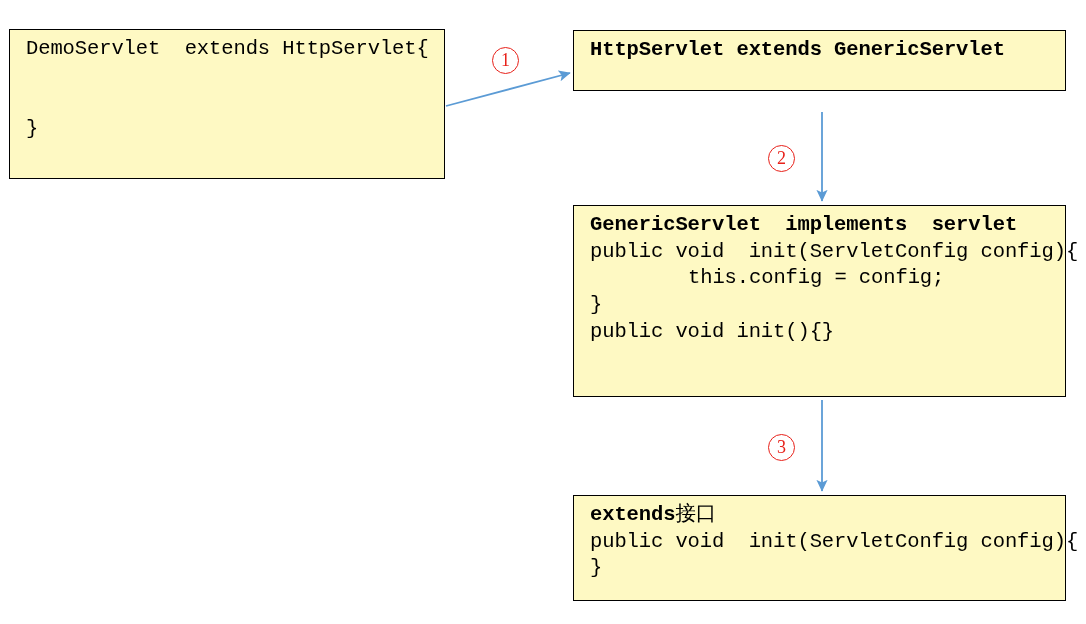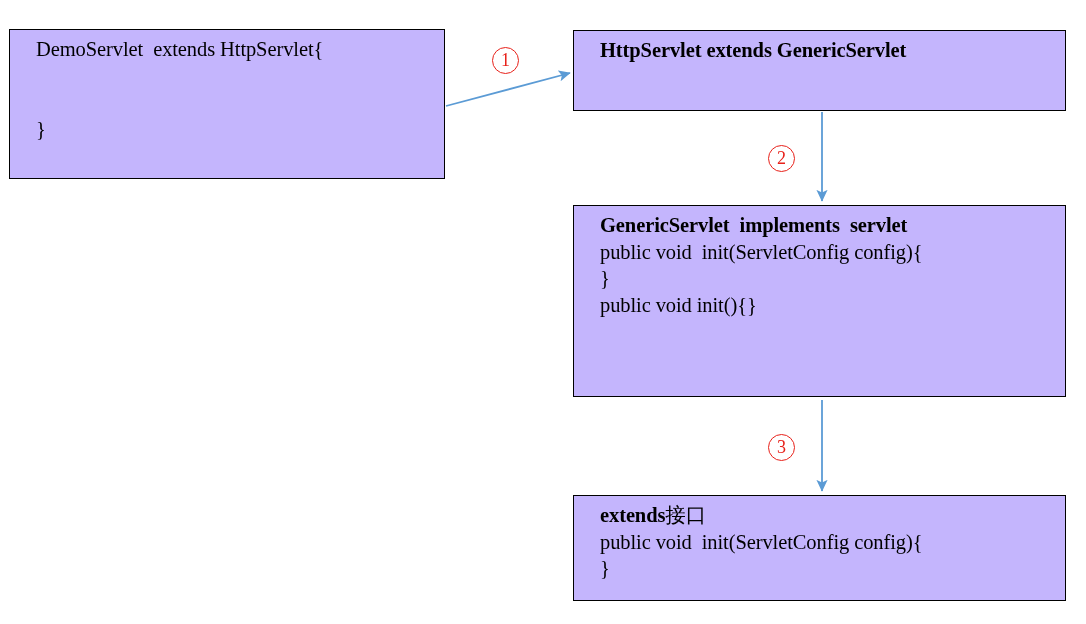--- a/index.html
+++ b/index.html
@@ -21,27 +21,27 @@
     left: 0; top: 0;
     width: 1086px;
     height: 624px;
   }
 
   
   .box {
     position: absolute;
     box-sizing: border-box;
     border: 1.6px solid #000000;
-    background: #c4b5fd;
-    padding: 6px 8px 4px 26px;
-    font-family: Liberation Serif, serif;
+    background: #fef9c3;
+    padding: 6px 8px 4px 16px;
+    font-family: Liberation Mono, monospace;
   }
 
   #box-demoservlet  { left: 9px;   top: 29px;  width: 436px; height: 150px; }
-  #box-httpservlet  { left: 573px; top: 30px;  width: 493px; height: 81px;  }
+  #box-httpservlet  { left: 573px; top: 30px;  width: 493px; height: 61px;  }
   #box-genericservlet { left: 573px; top: 205px; width: 493px; height: 192px; }
   #box-servlet      { left: 573px; top: 495px; width: 493px; height: 106px; }
 
   .code-line {
     white-space: pre;
     line-height: 1.30;
     font-size: 20.5px;
     letter-spacing: -0.1px;
   }
   .code-line.bold { font-weight: bold; }
@@ -101,20 +101,21 @@
     <div class="code-line">}</div>
   </div>
 
   <div class="box" id="box-httpservlet">
     <div class="code-line bold"><span class="sq">HttpServlet</span><span> extends </span><span class="sq">GenericServlet</span></div>
   </div>
 
   <div class="box" id="box-genericservlet">
     <div class="code-line bold"><span class="sq">GenericServlet</span><span>  implements  servlet</span></div>
     <div class="code-line"><span>public void  </span><span class="sq">init(ServletConfig</span><span> </span><span class="sq">config</span><span>){</span></div>
+    <div class="code-line indent"><span class="sq">this.config</span><span> = </span><span class="sq">config</span><span>;</span></div>
     <div class="code-line">}</div>
     <div class="code-line"><span>public void </span><span class="sq">init</span><span>(){}</span></div>
   </div>
 
   <div class="box" id="box-servlet">
     <div class="code-line"><span style="font-weight:bold">extends</span><span>接口</span></div>
     <div class="code-line"><span>public void  </span><span class="sq">init(ServletConfig</span><span> </span><span class="sq">config</span><span>){</span></div>
     <div class="code-line">}</div>
   </div>
 

